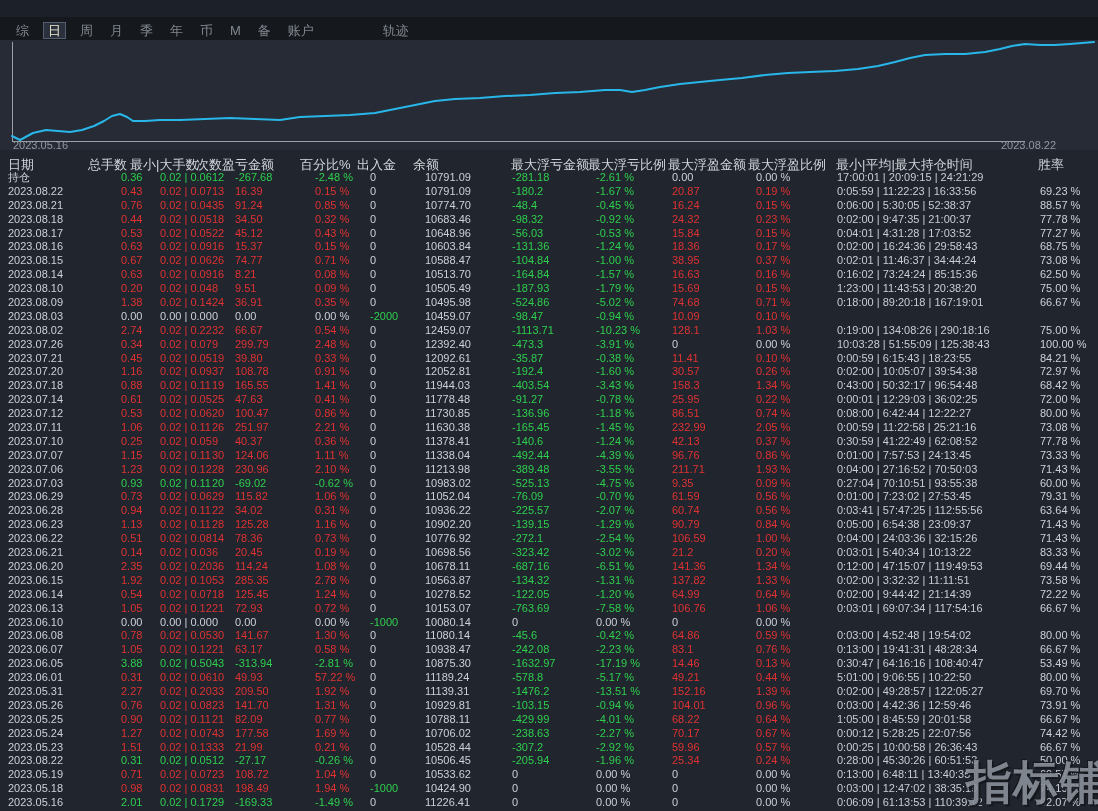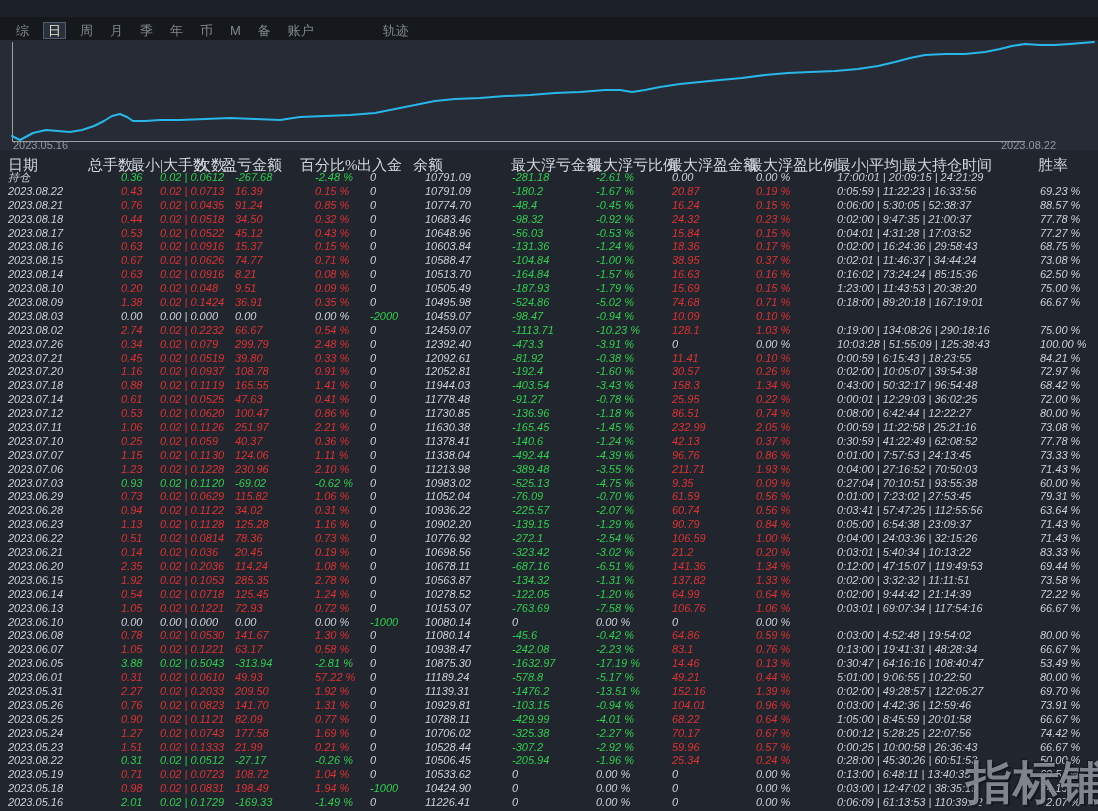--- a/index.html
+++ b/index.html
@@ -20,25 +20,25 @@
   .menu-item{padding:0 3px;line-height:17px;white-space:nowrap;}
   .menu-item.sel{background:#2a303c;border:1px solid #555e6e;color:#ece8cf;padding:0 4px;line-height:15px;}
   .menu-item.gap{margin-left:52px;}
   .chart{position:absolute;top:40px;left:0;width:1098px;height:110px;background:#262b35;}
   .chart svg{display:block;}
   .x-label{position:absolute;top:99px;font-size:11px;color:#9298a0;white-space:nowrap;}
   .x-label.left{left:13px;}
   .x-label.right{left:1001px;}
   .table-area{position:absolute;top:150px;left:0;width:1098px;height:661px;background:#20252e;}
   .thead{position:absolute;top:6px;left:0;width:1098px;height:15px;}
-  .th{position:absolute;top:0;font-size:15px;color:#d3d7dd;white-space:nowrap;font-family:Liberation Serif, serif;}
+  .th{position:absolute;top:0;font-size:13px;color:#d3d7dd;white-space:nowrap;}
   .th.c0{left:8px}.th.c1{left:88px}.th.c2{left:130px}.th.c3{left:196px}.th.c4{left:222px}
   .th.c5{left:300px}.th.c6{left:357px}.th.c7{left:413px}.th.c8{left:511px}.th.c9{left:588px}
   .th.c10{left:668px}.th.c11{left:748px}.th.c12{left:836px}.th.c13{left:1038px}
-  .tbody{position:absolute;top:21px;left:0;width:1098px;font-style:italic;}
+  .tbody{position:absolute;top:21px;left:0;width:1098px;}
   .tr{
     display:grid;
     grid-template-columns:113px 39px 52px 23px 80px 55px 55px 87px 84px 76px 84px 81px 203px 58px;
     height:13.9px;line-height:13.9px;padding-left:8px;box-sizing:border-box;
     font-size:11px;white-space:nowrap;
   }
   .td{white-space:nowrap;}
   .td.d{color:#ccd1d8}
   .td.w{color:#ccd1d8}
   .td.r{color:#e03232}
@@ -311,21 +311,21 @@
       </div>
       <div class="tr">
         <span class="td d">2023.07.21</span>
         <span class="td r">0.45</span>
         <span class="td r">0.02 | 0.05</span>
         <span class="td r">19</span>
         <span class="td r">39.80</span>
         <span class="td r">0.33 %</span>
         <span class="td w">0</span>
         <span class="td w">12092.61</span>
-        <span class="td g">-81.92</span>
+        <span class="td g">-35.87</span>
         <span class="td g">-0.38 %</span>
         <span class="td r">11.41</span>
         <span class="td r">0.10 %</span>
         <span class="td t">0:00:59 | 6:15:43 | 18:23:55</span>
         <span class="td w">84.21 %</span>
       </div>
       <div class="tr">
         <span class="td d">2023.07.20</span>
         <span class="td r">1.16</span>
         <span class="td r">0.02 | 0.09</span>
@@ -743,21 +743,21 @@
       </div>
       <div class="tr">
         <span class="td d">2023.05.24</span>
         <span class="td r">1.27</span>
         <span class="td r">0.02 | 0.07</span>
         <span class="td r">43</span>
         <span class="td r">177.58</span>
         <span class="td r">1.69 %</span>
         <span class="td w">0</span>
         <span class="td w">10706.02</span>
-        <span class="td g">-325.38</span>
+        <span class="td g">-238.63</span>
         <span class="td g">-2.27 %</span>
         <span class="td r">70.17</span>
         <span class="td r">0.67 %</span>
         <span class="td t">0:00:12 | 5:28:25 | 22:07:56</span>
         <span class="td w">74.42 %</span>
       </div>
       <div class="tr">
         <span class="td d">2023.05.23</span>
         <span class="td r">1.51</span>
         <span class="td r">0.02 | 0.13</span>

